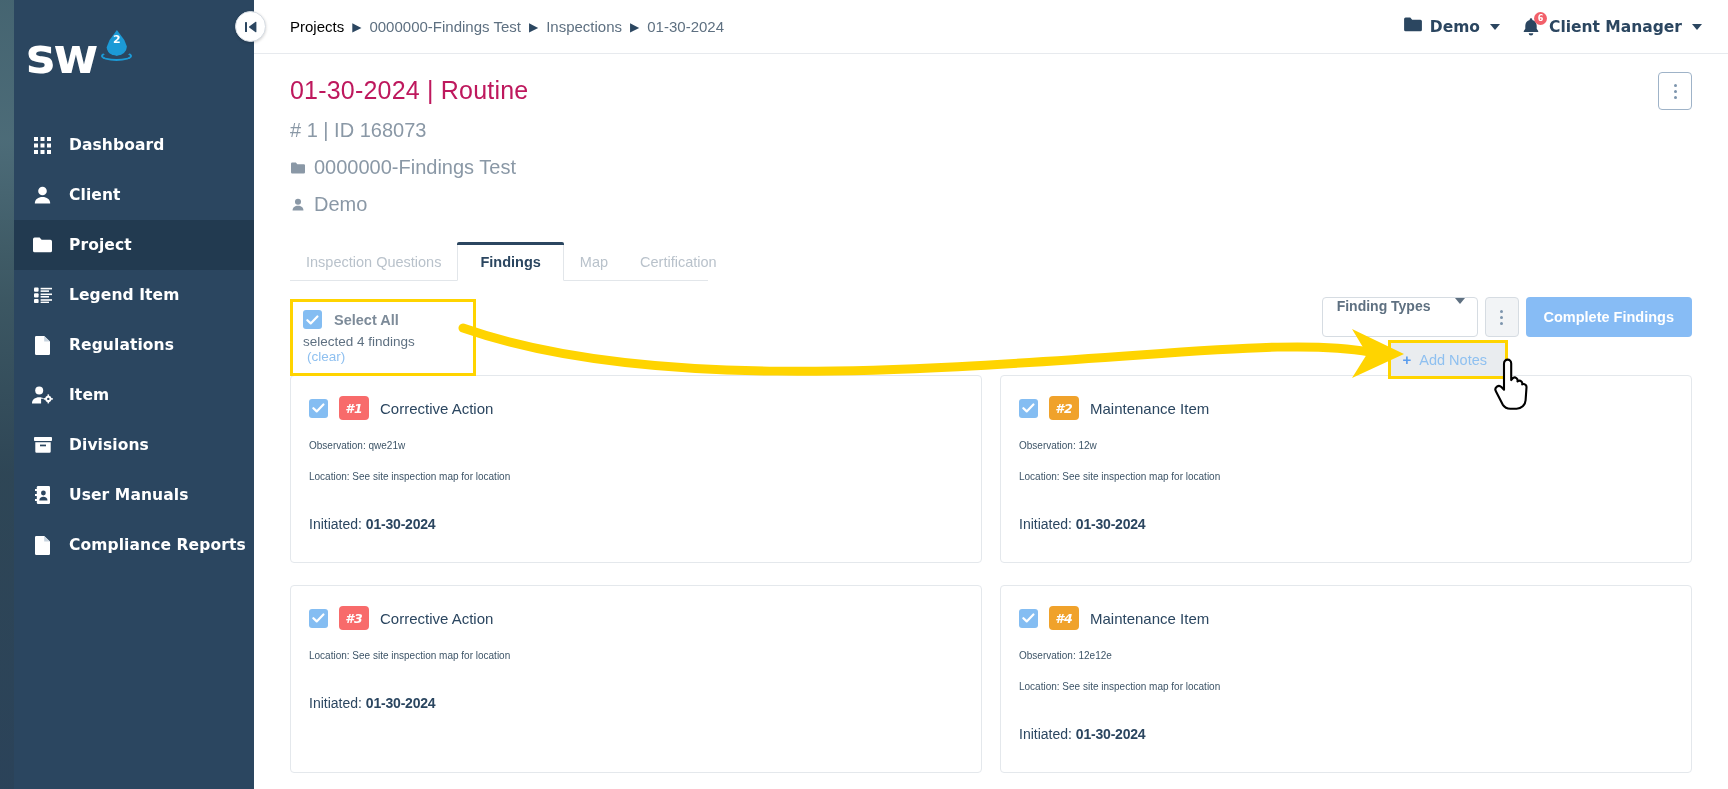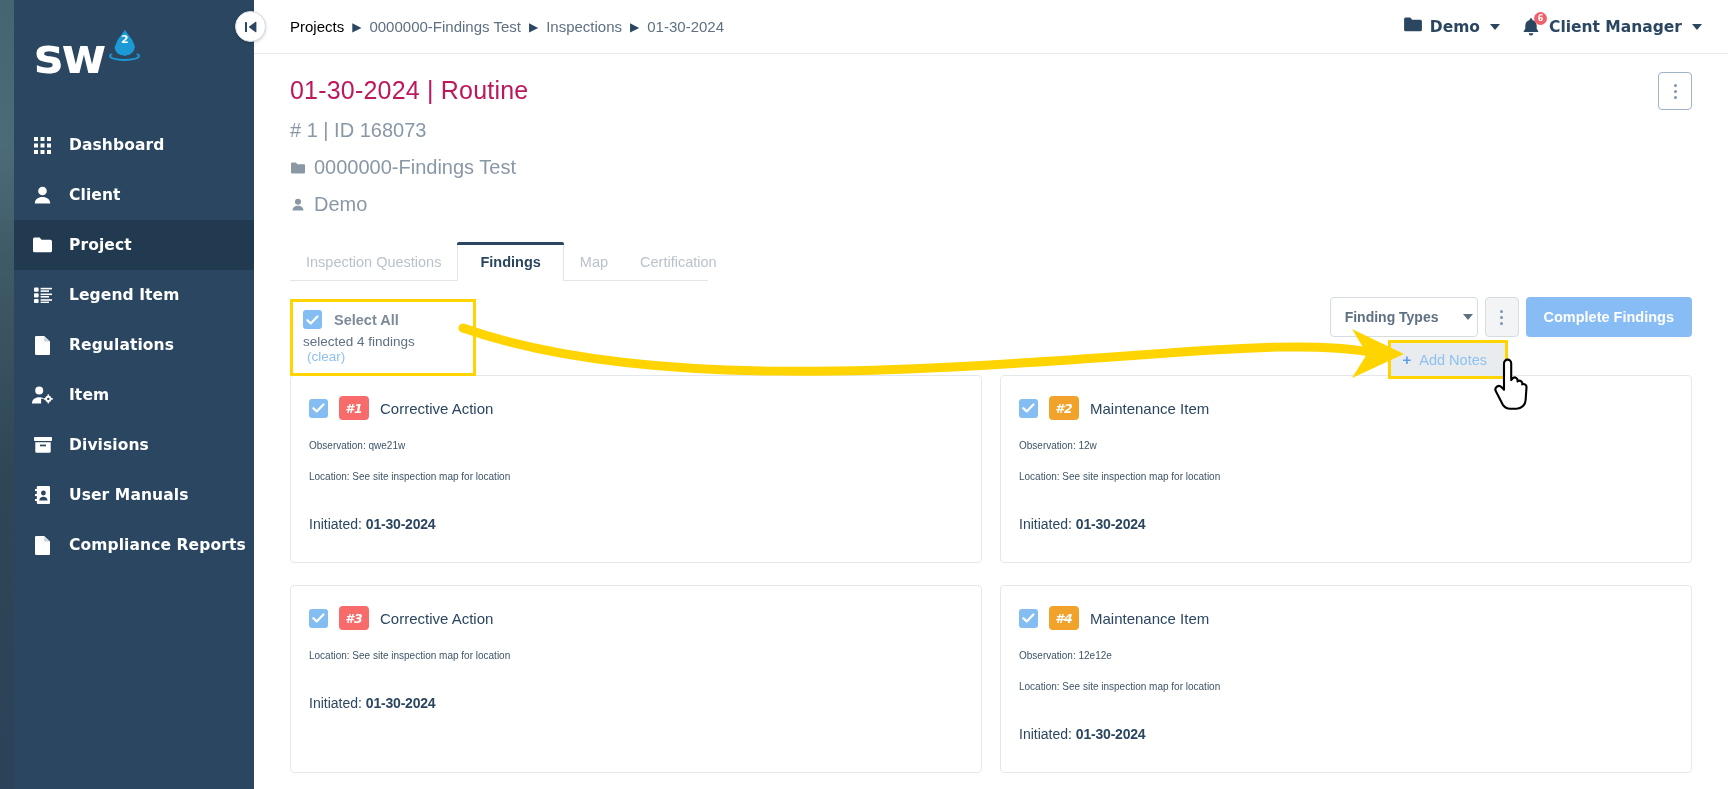--- a/index.html
+++ b/index.html
@@ -20,21 +20,21 @@
     z-index: 5;
   }
   .sidebar-edge {
     position: absolute; left: 0; top: 0; width: 14px; height: 789px;
     background: linear-gradient(180deg,#4a6a74 0%,#52727c 18%,#3f5a63 38%,#2f4654 60%,#2b4258 100%);
     opacity: .85;
   }
   .logo-wrap {
     position: relative;
     height: 112px;
-    display: flex; align-items: center; padding-left: 26px; margin-left: 8px;
+    display: flex; align-items: center; padding-left: 26px;
   }
   .logo-sw {
     font-family: "DejaVu Sans", sans-serif;
     font-weight: 700;
     font-size: 49px;
     letter-spacing: -2px;
     color: #ffffff;
     line-height: 1;
   }
   .logo-drop {
@@ -205,23 +205,23 @@
   .chk svg { display: block; }
   .sa-label { font-size: 14.5px; font-weight: 700; color: #7d8b99; }
   .sa-row2 { margin-top: 5px; font-size: 13.5px; color: #5e7081; }
   .sa-clear { color: #8fc0f0; margin-left: 4px; cursor: pointer; }
 
   .tb-right {
     position: absolute; right: 0; top: 2px;
     display: flex; align-items: stretch; gap: 0;
   }
   .ftypes {
-    display: flex; align-items: center; gap: 24px;
+    display: flex; align-items: flex-start; gap: 24px;
     border: 1px solid #d6dce2; border-radius: 4px;
-    height: 40px; padding: 0 4px 0 14px;
+    height: 40px; padding: 0 12px 0 14px;
     font-size: 14px; font-weight: 700; color: #5e7081;
     background: #fff; cursor: pointer;
   }
   .ftypes .caret2 {
     width: 0; height: 0;
     border-left: 5px solid transparent; border-right: 5px solid transparent;
     border-top: 6px solid #5e7081;
   }
   .kebab-tb {
     width: 34px; height: 40px; margin-left: 7px;

